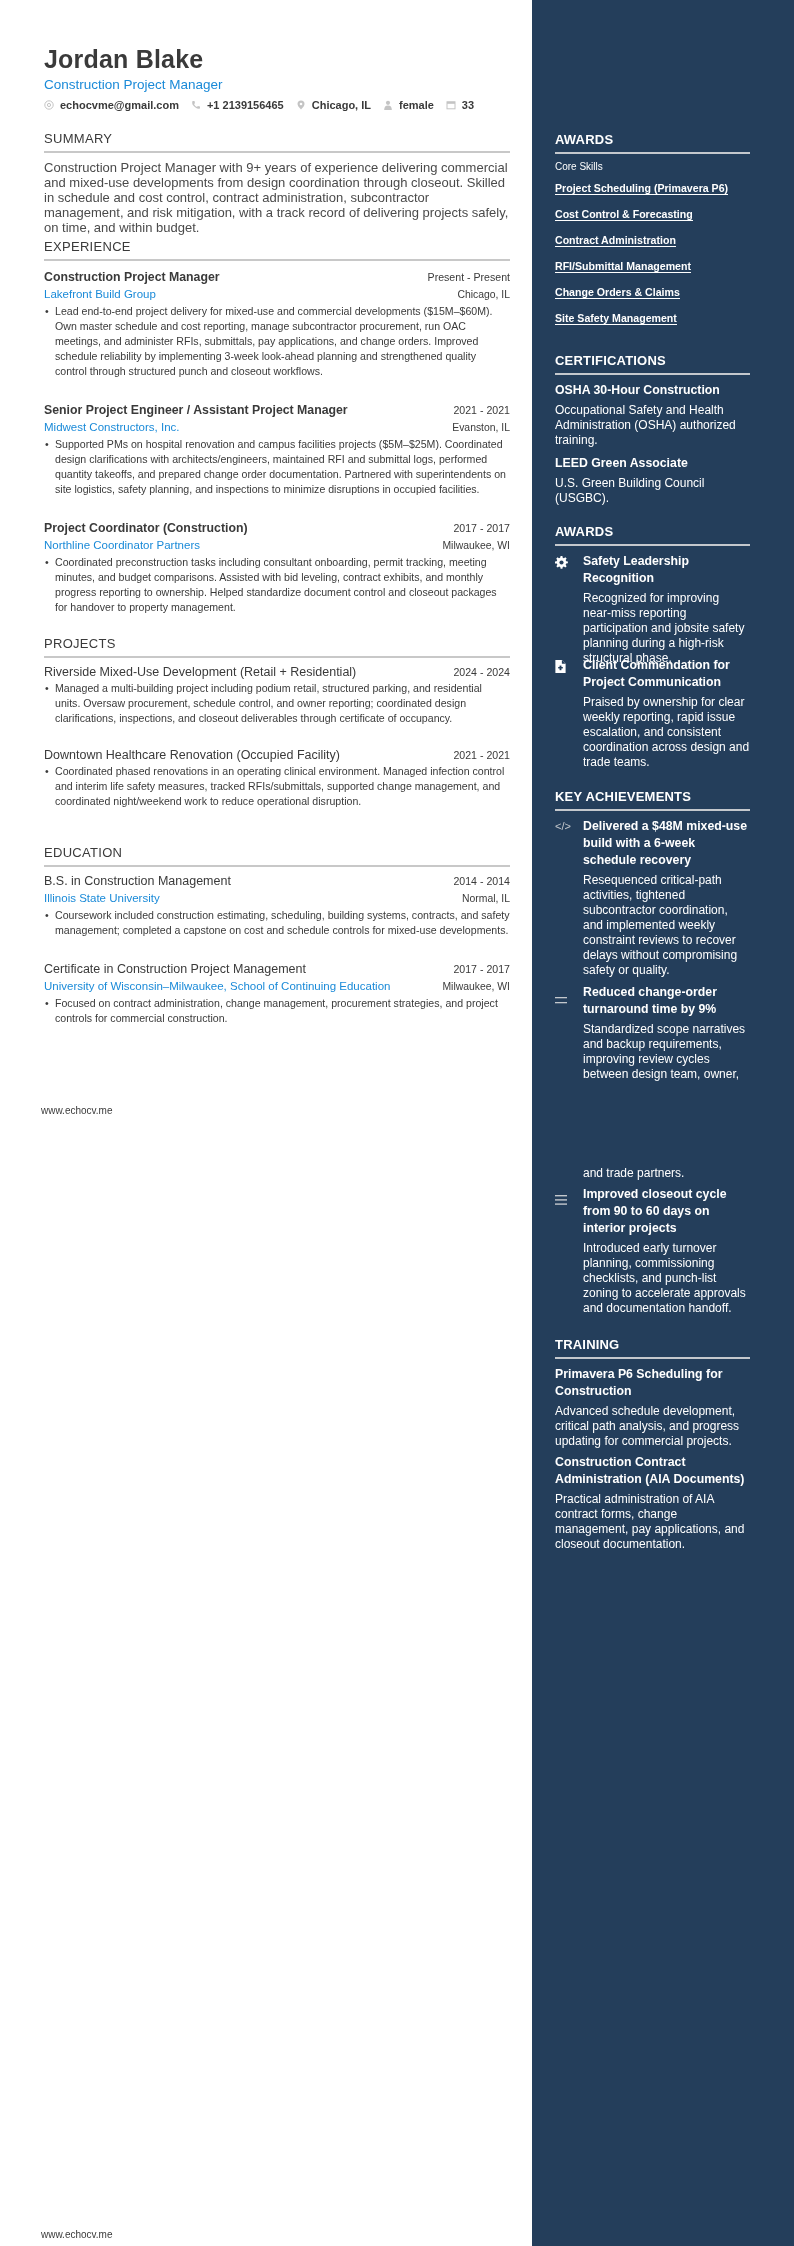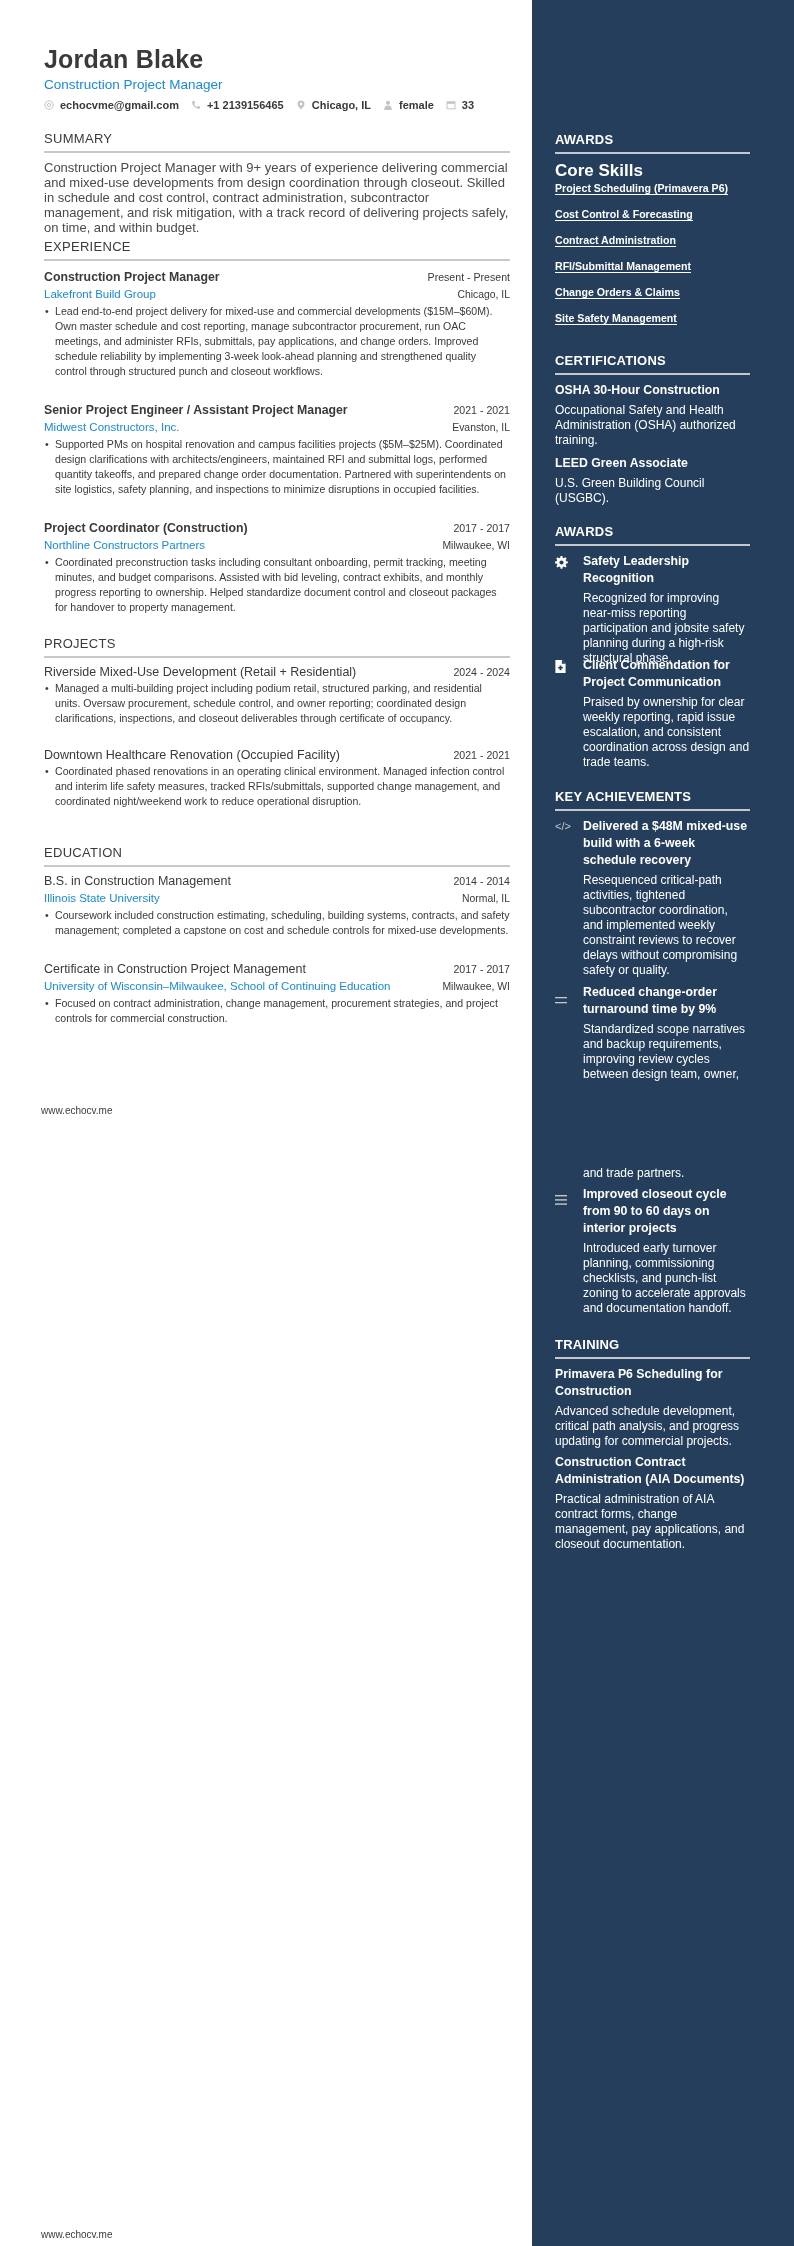--- a/index.html
+++ b/index.html
@@ -25,21 +25,21 @@
   .edate { font-size: 10.6px; color: #3a3a3a; white-space: nowrap; }
   .org { font-size: 11.5px; color: #1a8ad8; margin-top: 4px; }
   .loc { font-size: 10.4px; color: #3a3a3a; white-space: nowrap; }
   .bullets { list-style: none; margin-top: 4px; }
   .bullets li { position: relative; padding-left: 11px; font-size: 10.6px; line-height: 15px; color: #3a3a3a; }
   .bullets li::before { content: "•"; position: absolute; left: 1px; top: 0; }
 
   .footer { position: absolute; left: 41px; font-size: 10px; color: #3a3a3a; }
 
   .s-title { position: absolute; left: 0; width: 195px; font-size: 13px; font-weight: bold; color: #ffffff; padding-bottom: 5px; border-bottom: 2px solid #c4c8cd; letter-spacing: 0.2px; }
-  .s-sub { position: absolute; left: 0; font-size: 17px; font-weight: bold; }
+  .s-sub { position: absolute; left: 0; font-size: 10px; font-weight: normal; }
   .skill { position: absolute; left: 0; font-size: 10.6px; font-weight: bold; border-bottom: 1px solid #ffffff; white-space: nowrap; }
   .s-item { position: absolute; left: 0; width: 195px; }
   .s-item-title { font-size: 12.3px; font-weight: bold; line-height: 17px; }
   .s-item-desc { font-size: 12px; line-height: 15px; margin-top: 4px; }
   .iconrow { position: absolute; left: 0; width: 195px; display: flex; }
   .iconrow .ico { width: 28px; flex-shrink: 0; padding-top: 2px; }
   .iconrow .body { width: 170px; }
 </style>
 </head>
 <body>
@@ -119,21 +119,21 @@
         <li>Supported PMs on hospital renovation and campus facilities projects ($5M–$25M). Coordinated design clarifications with architects/engineers, maintained RFI and submittal logs, performed quantity takeoffs, and prepared change order documentation. Partnered with superintendents on site logistics, safety planning, and inspections to minimize disruptions in occupied facilities.</li>
       </ul>
   </div>
 
   <div class="entry" style="top:521px;">
     <div class="row">
       <span class="etitle">Project Coordinator (Construction)</span>
       <span class="edate">2017 - 2017</span>
     </div>
     <div class="row">
-      <span class="org">Northline Constructors Partners</span>
+      <span class="org">Northline Coordinator Partners</span>
       <span class="loc">Milwaukee, WI</span>
     </div>
     <ul class="bullets">
         <li>Coordinated preconstruction tasks including consultant onboarding, permit tracking, meeting minutes, and budget comparisons. Assisted with bid leveling, contract exhibits, and monthly progress reporting to ownership. Helped standardize document control and closeout packages for handover to property management.</li>
       </ul>
   </div>
 
   <div class="sec-title" style="top:636px;">PROJECTS</div>
 
   <div class="entry" style="top:665px;">

